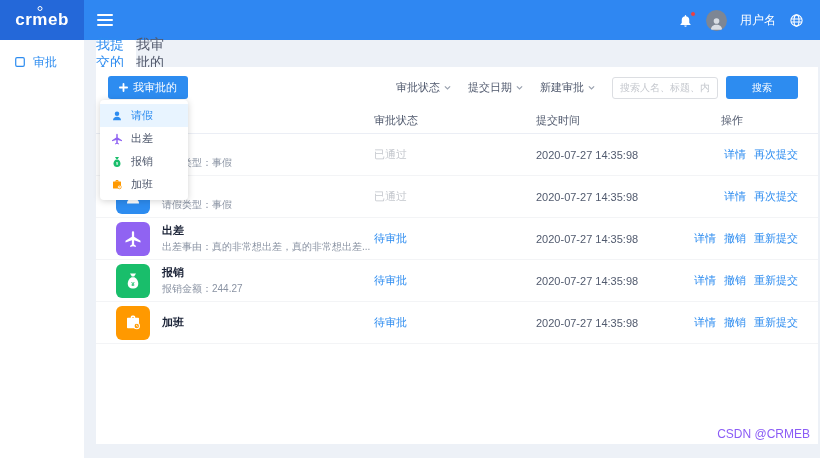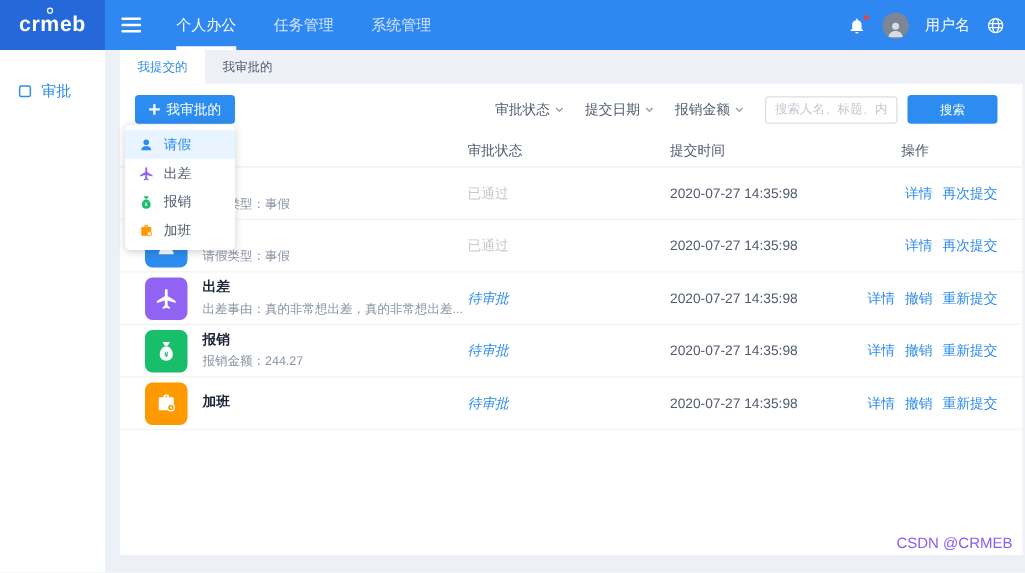--- a/index.html
+++ b/index.html
@@ -24,26 +24,26 @@
   .bell-wrap { position:relative; cursor:pointer; }
   .bell-dot { position:absolute; top:-2px; right:-3px; width:6px; height:6px; border-radius:50%;
     background:#F03E3E; border:1px solid #2F87F2; }
   .avatar { width:21px; height:21px; border-radius:50%; background:#7d8694; overflow:hidden;
     display:flex; align-items:flex-end; justify-content:center; cursor:pointer; }
   .username { font-size:12px; cursor:pointer; }
   .globe { cursor:pointer; }
 
   
   .layout { display:flex; height:418px; }
-  .sidebar { width:84px; background:#fff; padding-top:16px; flex:none; }
+  .sidebar { width:84px; background:#fff; padding-top:5px; flex:none; }
   .side-item { display:flex; align-items:center; gap:7px; padding-left:14px; height:34px;
     color:#2D8CF0; font-size:12px; cursor:pointer; }
   .main { flex:1; background:#EDF1F7; padding-left:12px; display:flex; flex-direction:column; min-width:0; }
   .tabbar { height:27px; display:flex; flex:none; }
-  .tab { width:68px; display:flex; align-items:center; justify-content:center; font-size:10px;
+  .tab { width:40px; display:flex; align-items:center; justify-content:center; font-size:14px;
     color:#51586B; cursor:pointer; }
   .tab.active { background:#fff; color:#2D8CF0; border-radius:2px 2px 0 0; }
   .card { flex:1; background:#fff; margin:0 2px 14px 0; position:relative; min-height:0; }
 
   
   .toolbar { display:flex; align-items:center; padding:9px 20px 8px 12px; }
   .btn-new { display:inline-flex; align-items:center; gap:5px; background:#2D8CF0; color:#fff;
     font-size:11px; height:23px; padding:0 11px; border:none; border-radius:3px; cursor:pointer; }
   .filters { margin-left:auto; display:flex; align-items:center; gap:16px; }
   .filter { display:flex; align-items:center; gap:3px; font-size:11px; color:#515A6E; cursor:pointer; }
@@ -64,21 +64,21 @@
     justify-content:center; color:#fff; flex:none; }
   .ricon svg { width:18px; height:18px; }
   .ricon.blue{background:#2D8CF0} .ricon.purple{background:#9063F2}
   .ricon.green{background:#19BE6B} .ricon.orange{background:#FF9900}
   .ricon .bagtxt{fill:#19BE6B; font-weight:bold;}
   .tinfo { display:flex; flex-direction:column; min-width:0; }
   .ttl { font-size:11px; font-weight:bold; color:#1C2438; line-height:1.3; }
   .sub { font-size:10px; color:#8A93A3; margin-top:2px; white-space:nowrap; overflow:hidden; text-overflow:ellipsis; }
   .st { font-size:11px; }
   .st.done { color:#C5C8CE; }
-  .st.pending { color:#2D8CF0;font-style:italic; }
+  .st.pending { color:#2D8CF0; }
   .tm { font-size:11px; color:#515A6E; }
   .acts { display:flex; justify-content:flex-end; gap:8px; font-size:11px; white-space:nowrap; }
   .lnk { color:#2D8CF0; cursor:pointer; text-decoration:none; }
   .watermark { position:absolute; right:8px; bottom:3px; font-size:12px; color:#8b5cf6; }
 
   
   .dropdown { position:absolute; left:100px; top:100px; width:88px; background:#fff; border-radius:4px;
     box-shadow:0 1px 7px rgba(0,0,0,.18); padding:4px 0; z-index:100; }
   .dd-item { display:flex; align-items:center; gap:8px; height:23px; padding:0 11px;
     font-size:11px; color:#515A6E; cursor:pointer; }
@@ -95,31 +95,20 @@
 <div class="navbar">
   <div class="logo">
       <span>cr<span class="logo-m">m</span>eb</span>
     </div>
   <div class="hamburger">
     <svg width="16" height="14" viewBox="0 0 16 14" fill="currentColor">
         <rect y="1" width="16" height="2" rx="1"></rect>
         <rect y="6" width="16" height="2" rx="1"></rect>
         <rect y="11" width="16" height="2" rx="1"></rect>
       </svg>
-  </div>
-  <div class="nav-menu">
-    <div class="nav-item active">
-        <span>个人办公</span>
-      </div>
-    <div class="nav-item">
-        <span>任务管理</span>
-      </div>
-    <div class="nav-item">
-        <span>系统管理</span>
-      </div>
   </div>
   <div class="nav-right">
     <div class="bell-wrap">
       <svg width="15" height="15" viewBox="0 0 24 24" fill="currentColor">
           <path d="M12 22a2 2 0 0 0 2-2h-4a2 2 0 0 0 2 2zm6-6v-5a6 6 0 0 0-5-5.9V4a1 1 0 1 0-2 0v1.1A6 6 0 0 0 6 11v5l-2 2v1h16v-1z"></path>
         </svg>
       <span class="bell-dot"></span>
     </div>
     <div class="avatar">
       <svg width="15" height="15" viewBox="0 0 24 24" fill="#d8dde4">
@@ -183,21 +172,21 @@
           </div>
           <div class="filter">
             <span>提交日期</span>
             <span>
                 <svg width="9" height="9" viewBox="0 0 12 12" fill="none" stroke="currentColor" stroke-width="1.6">
                   <path d="M2.5 4.5 6 8l3.5-3.5"></path>
                 </svg>
               </span>
           </div>
           <div class="filter">
-            <span>报销金额</span>
+            <span>新建审批</span>
             <span>
                 <svg width="9" height="9" viewBox="0 0 12 12" fill="none" stroke="currentColor" stroke-width="1.6">
                   <path d="M2.5 4.5 6 8l3.5-3.5"></path>
                 </svg>
               </span>
           </div>
           <input class="search-input" placeholder="搜索人名、标题、内容" style="">
           <button class="btn-search">搜索</button>
         </div>
       </div>

